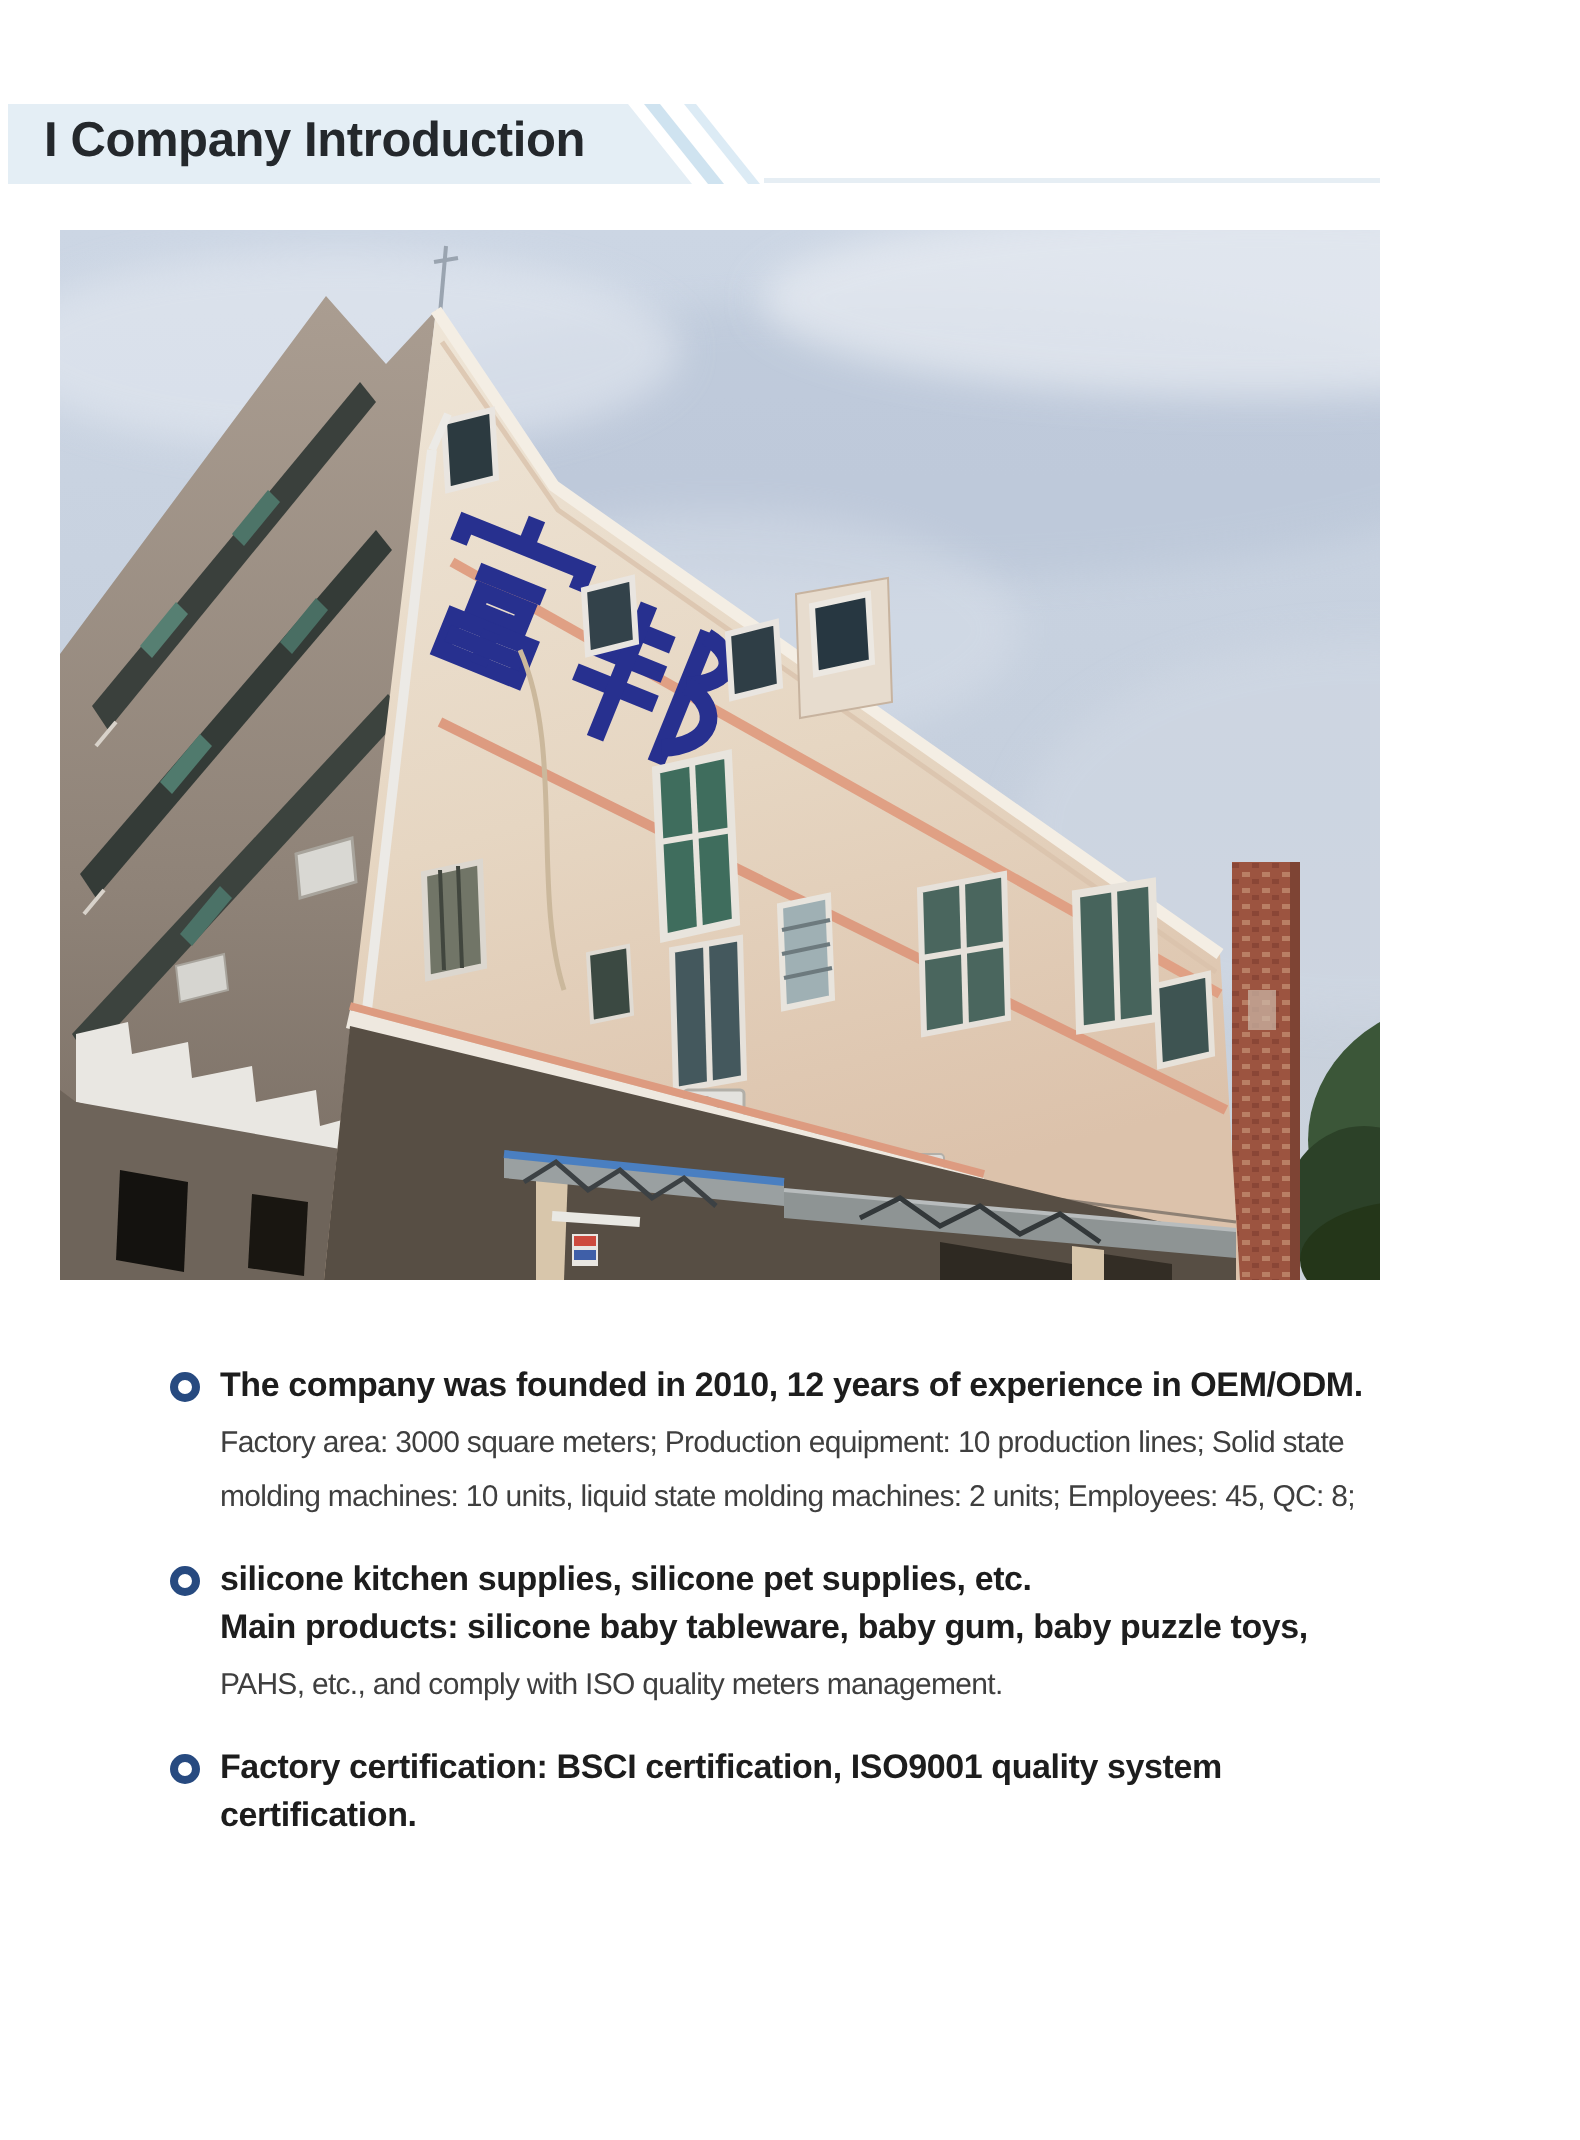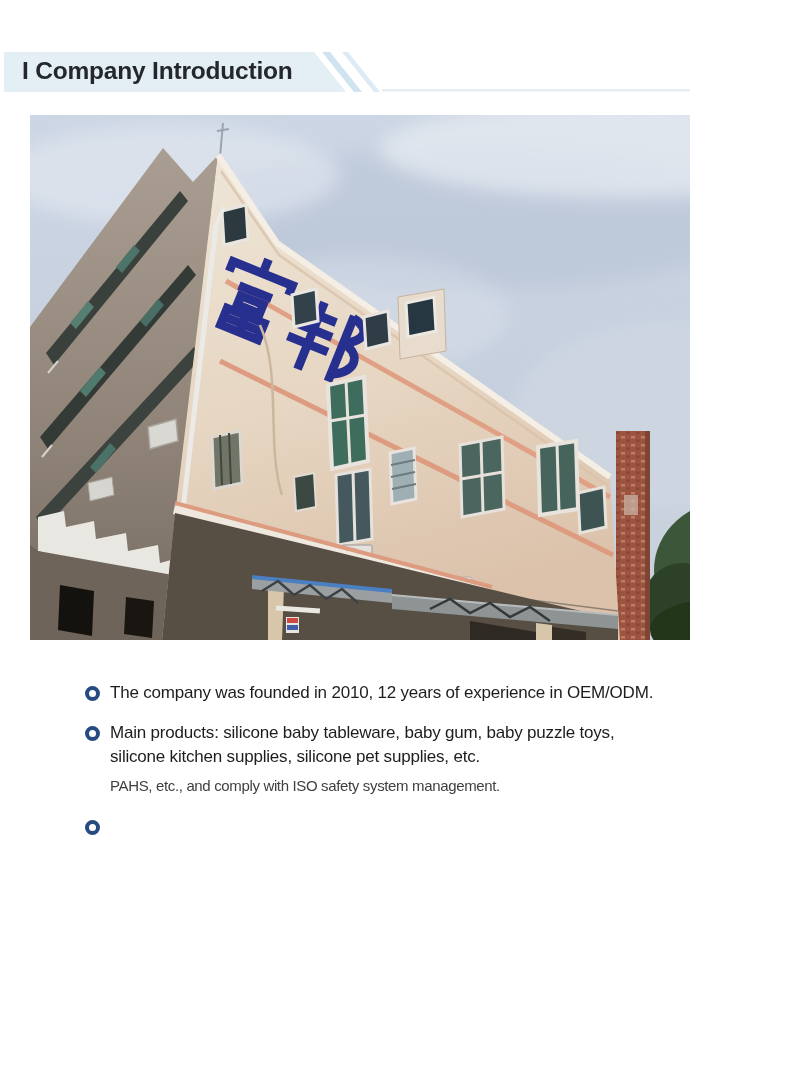--- a/index.html
+++ b/index.html
@@ -13,21 +13,21 @@
 
   
   .photo{position:absolute;left:30px;top:115px;width:718px;height:525px;overflow:hidden;}
   .photo svg{display:block;}
 
   
   .sections{position:absolute;left:86px;top:681px;width:660px;}
   .section{position:relative;padding-left:24px;margin-bottom:16px;}
   .bullet{position:absolute;left:-1px;top:5px;width:7px;height:7px;
         border:4px solid #274a80;border-radius:50%;background:#ffffff;}
-  .h-line{white-space:nowrap;font-size:17px;line-height:24px;font-weight:400;
+  .h-line{white-space:nowrap;font-size:17px;line-height:24px;font-weight:700;
         letter-spacing:-0.2px;color:#1d1d1d;}
   .body{margin-top:3px;}
   .b-line{white-space:nowrap;font-size:15px;line-height:27px;font-weight:400;
         letter-spacing:-0.35px;color:#3f3f3f;}
 </style>
 </head>
 <body>
 
 <div class="page">
 
@@ -221,34 +221,40 @@
   </div>
 
   <div class="sections">
 
     <section class="section">
       <span class="bullet"></span>
       <div class="heading">
         <div class="h-line">The company was founded in 2010, 12 years of experience in OEM/ODM.</div>
       </div>
       <div class="body">
+        <div class="b-line">Factory area: 3000 square meters; Production equipment: 10 production lines; Solid state</div>
+        <div class="b-line">molding machines: 10 units, liquid state molding machines: 2 units; Employees: 45, QC: 8;</div>
       </div>
     </section>
 
     <section class="section">
       <span class="bullet"></span>
       <div class="heading">
+        <div class="h-line">silicone kitchen supplies, silicone pet supplies, etc.</div>
         <div class="h-line">Main products: silicone baby tableware, baby gum, baby puzzle toys,</div>
-        <div class="h-line">silicone kitchen supplies, silicone pet supplies, etc.</div>
       </div>
       <div class="body">
-        <div class="b-line">PAHS, etc., and comply with ISO safety system management.</div>
+        <div class="b-line">PAHS, etc., and comply with ISO quality meters management.</div>
       </div>
     </section>
 
     <section class="section">
       <span class="bullet"></span>
+      <div class="heading">
+        <div class="h-line">Factory certification: BSCI certification, ISO9001 quality system</div>
+        <div class="h-line">certification.</div>
+      </div>
       <div class="body">
       </div>
     </section>
 
   </div>
 </div>
 
 </body></html>

